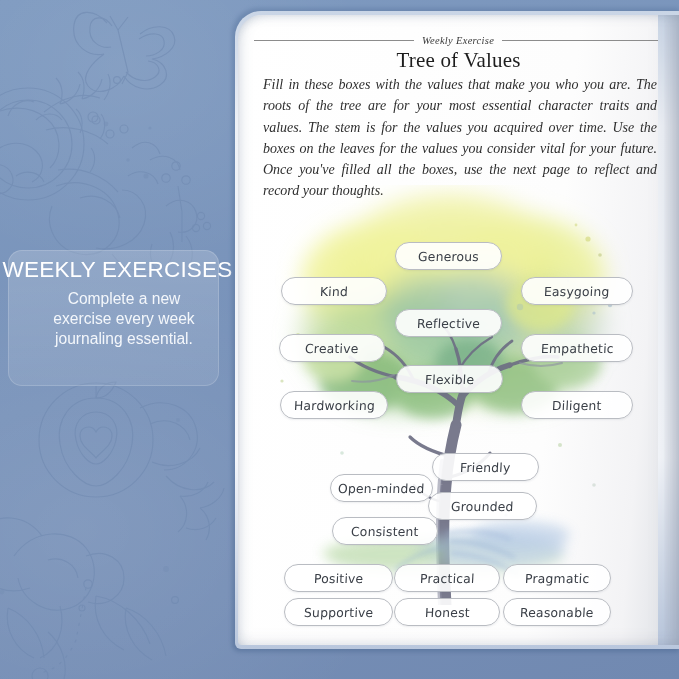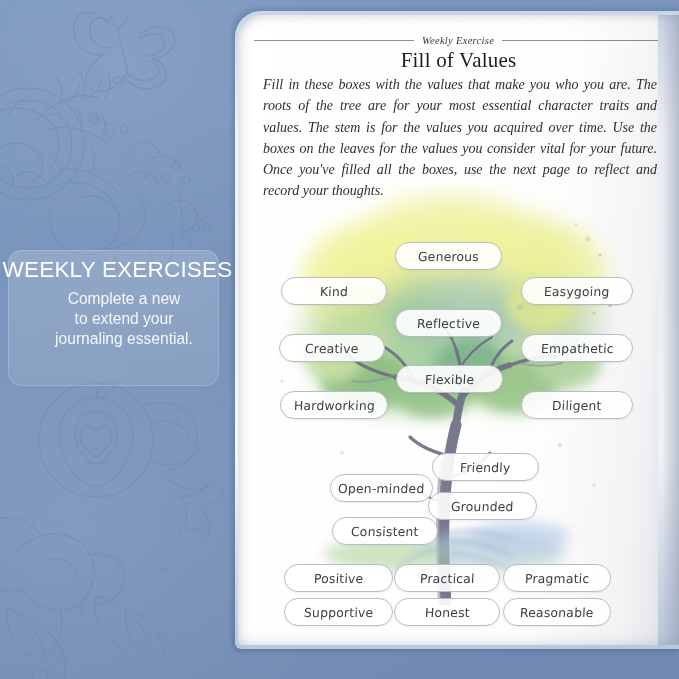--- a/index.html
+++ b/index.html
@@ -230,37 +230,37 @@
         <circle cx="2" cy="592" r="2.4"></circle>
         <circle cx="178" cy="420" r="2"></circle>
       </g>
     </svg>
   </div>
 
   <div class="promo">
     <div class="promo-title">WEEKLY EXERCISES</div>
     <div class="promo-body">
       <div>Complete a new</div>
-      <div>to extend your</div>
+      <div>exercise every week</div>
       <div>journaling essential.</div>
     </div>
   </div>
 
   <div class="page-shadow"></div>
   <div class="page-edge"></div>
 
   <div class="page">
 
     <div class="hdr">
       <div class="rule"></div>
       <div class="kicker">Weekly Exercise</div>
       <div class="rule"></div>
     </div>
 
-    <div class="title">Fill of Values</div>
+    <div class="title">Tree of Values</div>
     <div class="intro">Fill in these boxes with the values that make you who you are. The roots of the tree are for your most essential character traits and values. The stem is for the values you acquired over time. Use the boxes on the leaves for the values you consider vital for your future. Once you've filled all the boxes, use the next page to reflect and record your thoughts.</div>
 
     <div class="tree">
       <svg viewBox="0 0 441 420" aria-hidden="true">
         <defs>
           <filter id="blr1" x="-30%" y="-30%" width="160%" height="160%">
             <feGaussianBlur stdDeviation="11"></feGaussianBlur>
           </filter>
           <filter id="blr2" x="-30%" y="-30%" width="160%" height="160%">
             <feGaussianBlur stdDeviation="6"></feGaussianBlur>

